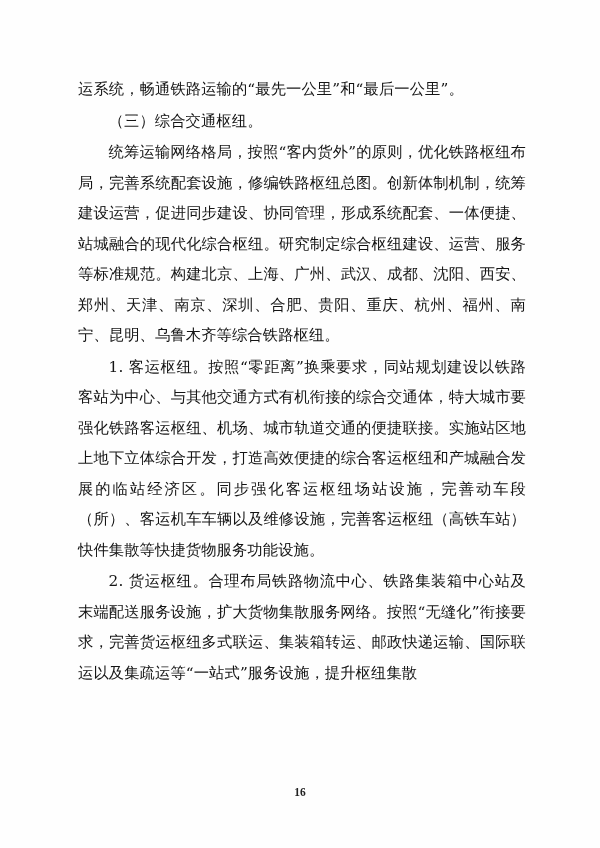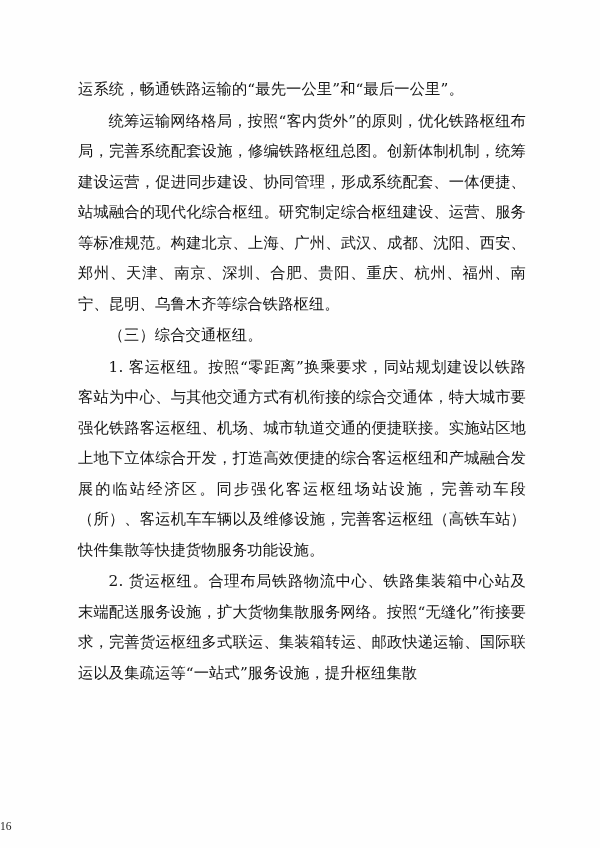--- a/index.html
+++ b/index.html
@@ -36,34 +36,36 @@
     letter-spacing: 0.1px;
     color: #141414;
   }
   .indent {
     text-indent: 2em;
   }
   .page-number {
     position: absolute;
     left: 0;
     right: 0;
-    top: 820px;
+    top: 786px;
+    text-align: center;
     font-size: 11.5px;
     font-family: "DejaVu Serif", "Liberation Serif", serif;
     color: #222222;
+    font-weight: bold;
   }
   .num {
     font-family: "Liberation Serif", "DejaVu Serif", serif;
   }
 </style>
 </head>
 <body>
 
 <div class="page">
   <div class="content">
     <p class="para">运系统，畅通铁路运输的“最先一公里”和“最后一公里”。</p>
+    <p class="para indent">（三）综合交通枢纽。</p>
     <p class="para indent">统筹运输网络格局，按照“客内货外”的原则，优化铁路枢纽布局，完善系统配套设施，修编铁路枢纽总图。创新体制机制，统筹建设运营，促进同步建设、协同管理，形成系统配套、一体便捷、站城融合的现代化综合枢纽。研究制定综合枢纽建设、运营、服务等标准规范。构建北京、上海、广州、武汉、成都、沈阳、西安、郑州、天津、南京、深圳、合肥、贵阳、重庆、杭州、福州、南宁、昆明、乌鲁木齐等综合铁路枢纽。</p>
-    <p class="para indent">（三）综合交通枢纽。</p>
     <p class="para indent">1. 客运枢纽。按照“零距离”换乘要求，同站规划建设以铁路客站为中心、与其他交通方式有机衔接的综合交通体，特大城市要强化铁路客运枢纽、机场、城市轨道交通的便捷联接。实施站区地上地下立体综合开发，打造高效便捷的综合客运枢纽和产城融合发展的临站经济区。同步强化客运枢纽场站设施，完善动车段（所）、客运机车车辆以及维修设施，完善客运枢纽（高铁车站）快件集散等快捷货物服务功能设施。</p>
     <p class="para indent">2. 货运枢纽。合理布局铁路物流中心、铁路集装箱中心站及末端配送服务设施，扩大货物集散服务网络。按照“无缝化”衔接要求，完善货运枢纽多式联运、集装箱转运、邮政快递运输、国际联运以及集疏运等“一站式”服务设施，提升枢纽集散</p>
   </div>
   <div class="page-number num">16</div>
 </div>
 
 </body></html>

